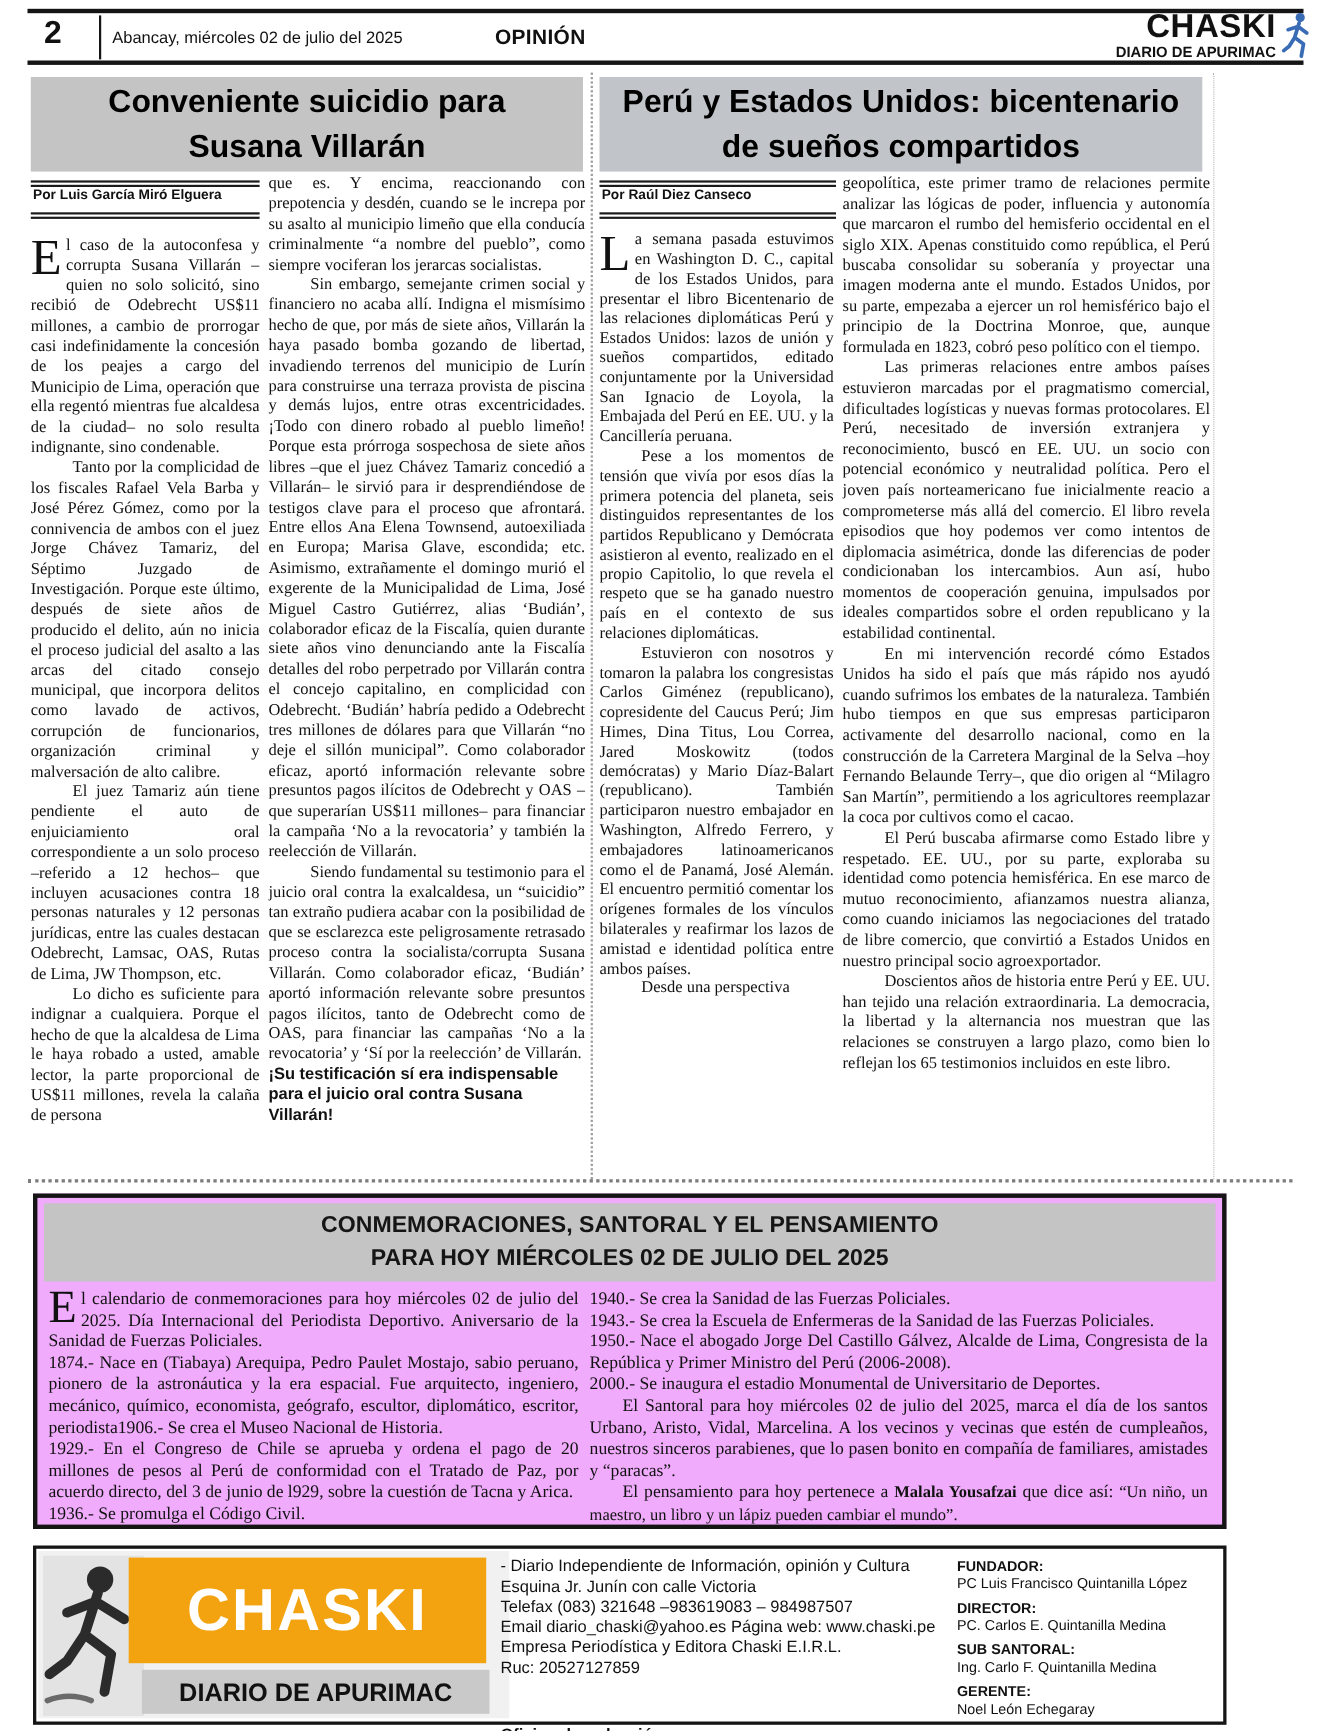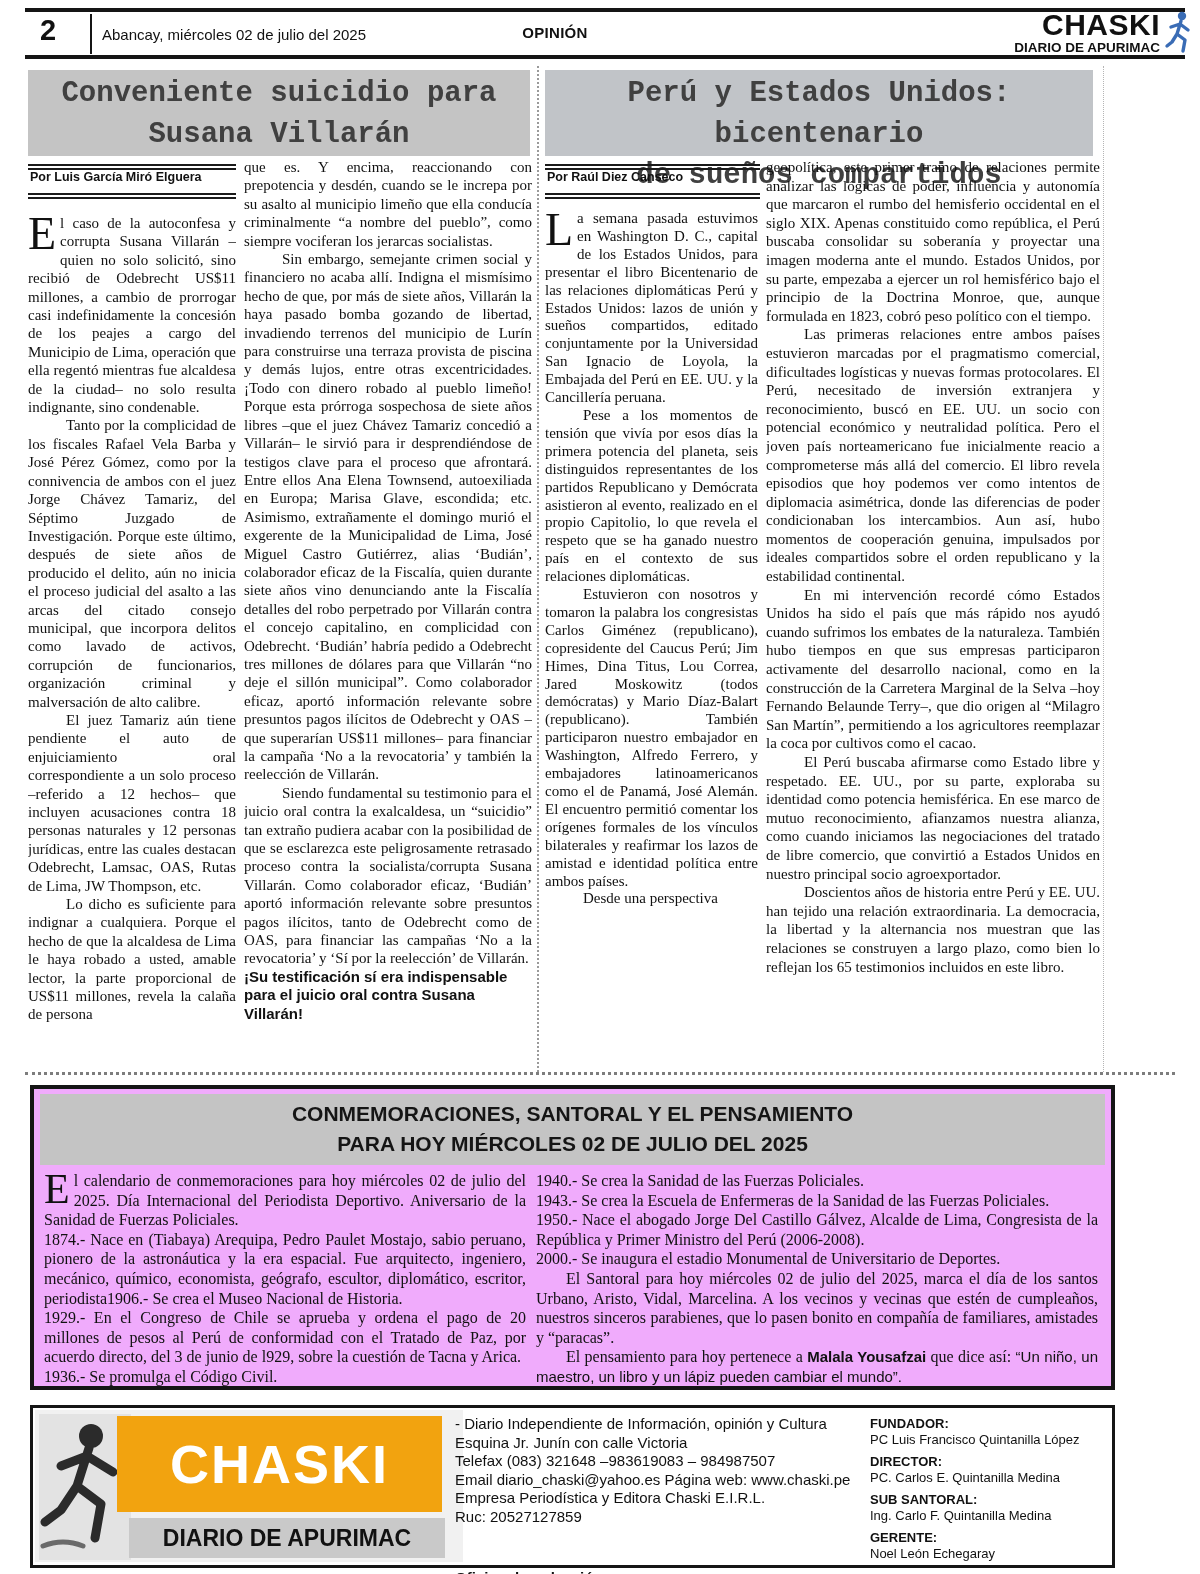--- a/index.html
+++ b/index.html
@@ -3,47 +3,47 @@
 <meta charset="utf-8">
 <style>
   * { margin:0; padding:0; box-sizing:border-box; }
   body { background:#fff; font-family:"Liberation Serif", serif; color:#111; }
   .page { position:relative; width:1200px; height:1574px; background:#fff; overflow:hidden; }
 
   
   .rule { position:absolute; background:#151515; }
   .hdr-date { position:absolute; left:102px; top:26px; font-family:"Liberation Sans",sans-serif; font-size:15px; }
   .hdr-num { position:absolute; left:40px; top:14px; font-family:"Liberation Sans",sans-serif; font-weight:bold; font-size:29px; }
-  .hdr-sec { position:absolute; left:450px; top:24px; width:210px; text-align:center; font-family:"Liberation Sans",sans-serif; font-weight:bold; font-size:15px; letter-spacing:.3px; }
+  .hdr-sec { position:absolute; left:450px; top:24px; width:210px; font-family:"Liberation Sans",sans-serif; font-weight:bold; font-size:19px; letter-spacing:.3px; }
   .brand { position:absolute; left:930px; top:10px; width:230px; text-align:right; font-family:"Liberation Sans",sans-serif; }
   .brand-name { font-size:30px; font-weight:bold; letter-spacing:.5px; line-height:30px; }
   .brand-sub { font-size:13.5px; font-weight:bold; line-height:15px; }
   .hdr-icon { position:absolute; left:1164px; top:10px; }
 
   
-  .title-bar { position:absolute; background:#c4c4c4; text-align:center; font-family:Liberation Mono, monospace; font-weight:bold; font-size:29px; line-height:41px; padding-top:3px; color:#404040; }
+  .title-bar { position:absolute; background:#c4c4c4; text-align:center; font-family:Liberation Sans, sans-serif; font-weight:bold; font-size:29px; line-height:41px; padding-top:3px; color:#000000; }
   .byline-box { position:absolute; font-family:"Liberation Sans",sans-serif; }
   .dbl-rule { height:6px; border-top:2px solid #1a1a1a; border-bottom:2px solid #1a1a1a; }
   .byline-txt { font-size:12.5px; font-weight:bold; padding:0 2px 9px 2px; }
   .col { position:absolute; overflow:hidden; text-align:justify; font-size:15px; line-height:18.4px; -webkit-hyphens:auto; hyphens:auto; }
   .col p { margin:0; }
   .col p.ind { text-indent:38px; }
   .dropcap { float:left; font-size:46px; line-height:35px; padding:2px 4px 0 0; font-weight:500; }
   .closing { font-family:"Liberation Sans",sans-serif; font-weight:600; font-size:15px; line-height:18.5px; text-align:left; }
   .vdiv { position:absolute; border-left:2px dotted #9a9a9a; }
   .vdiv-light { position:absolute; border-left:1px dotted #b5b5b5; }
   .hdot { position:absolute; border-top:3px dotted #7d7d7d; }
 
   
   .con-box { position:absolute; left:30px; top:1085px; width:1085px; height:305px; border:4px solid #151515; background:#f0abfc; }
   .con-title { margin:5px 6px 0 6px; background:#c4c4c4; text-align:center; font-family:"Liberation Sans",sans-serif; font-weight:bold; font-size:21px; line-height:30px; padding:5px 0 6px 0; color:#151515; }
   .con-col { position:absolute; overflow:hidden; text-align:justify; font-size:16px; line-height:19.6px; -webkit-hyphens:auto; hyphens:auto; }
   .con-col p { margin:0; }
   .con-col p.ind { text-indent:30px; }
-  .pens-sans { font-family:Liberation Sans, sans-serif; font-size:15px; }
+  .pens-sans { font-family:Liberation Serif, serif; font-size:15px; }
 
   
   .foot-box { position:absolute; left:30px; top:1405px; width:1085px; height:163px; border:3px solid #151515; background:#fff; }
   .logo-wrap { position:absolute; left:2px; top:2px; width:428px; height:152px; background:#f1f1f1; }
   .logo-orange { position:absolute; left:82px; top:6px; width:325px; height:96px; background:#F2A30F; display:flex; align-items:center; justify-content:center; }
   .logo-orange span { font-family:"Liberation Sans",sans-serif; font-weight:bold; font-size:54px; letter-spacing:2px; color:#fff; }
   .logo-strip { position:absolute; left:94px; top:108px; width:316px; height:40px; background:#c9c9c9; display:flex; align-items:center; justify-content:center; }
   .logo-strip span { font-family:"Liberation Sans",sans-serif; font-weight:bold; font-size:23px; color:#111; }
   .logo-runner { position:absolute; left:4px; top:4px; }
   .foot-info { position:absolute; left:422px; top:7px; width:408px; font-family:"Liberation Sans",sans-serif; font-size:15px; line-height:18.6px; }

